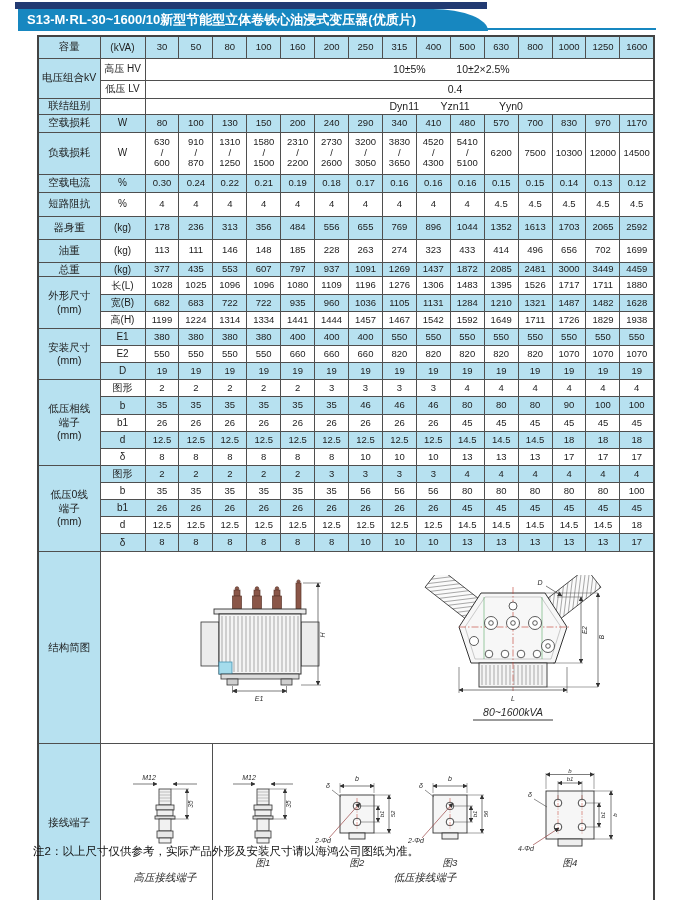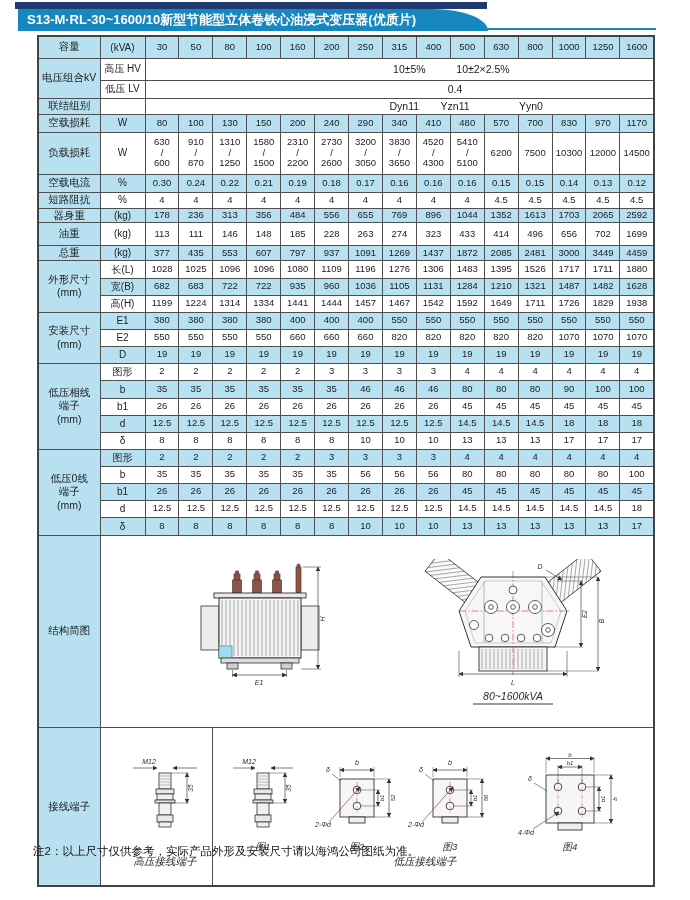--- a/index.html
+++ b/index.html
@@ -118,21 +118,21 @@
           <td class="sub">高压 HV</td>
           <td colspan="15" class="mrg"><span style="left: 52%;">10±5%</span><span style="left: 66.5%;">10±2×2.5%</span></td>
         </tr>
         <tr style="height: 18px; margin-top: 34px;">
           <td class="sub">低压 LV</td>
           <td colspan="15" class="mrg"><span style="left: 61%;">0.4</span></td>
         </tr>
         <tr style="height: 16px; border-radius: 8px;">
           <td class="lbl" rowspan="1">联结组别</td>
           <td class="sub"></td>
-          <td colspan="15" class="mrg"><span style="left: 51%; text-align: right;">Dyn11</span><span style="left: 61%;">Yzn11</span><span style="left: 72%; margin-left: 20px;">Yyn0</span></td>
+          <td colspan="15" class="mrg"><span style="left: 51%; text-align: right;">Dyn11</span><span style="left: 61%;">Yzn11</span><span style="left: 72%;">Yyn0</span></td>
         </tr>
         <tr style="height: 18px;">
           <td class="lbl" rowspan="1">空载损耗</td>
           <td class="sub bl">W</td>
           <td class="val bl">80</td>
           <td class="val bl">100</td>
           <td class="val bl">130</td>
           <td class="val bl">150</td>
           <td class="val bl">200</td>
           <td class="val bl">240</td>
@@ -197,40 +197,40 @@
           <td class="val bl">0.17</td>
           <td class="val bl">0.16</td>
           <td class="val bl">0.16</td>
           <td class="val bl">0.16</td>
           <td class="val bl">0.15</td>
           <td class="val bl">0.15</td>
           <td class="val bl">0.14</td>
           <td class="val bl">0.13</td>
           <td class="val bl">0.12</td>
         </tr>
-        <tr style="height: 16px;">
+        <tr style="height: 24px;">
           <td class="lbl" rowspan="1">短路阻抗</td>
           <td class="sub">%</td>
           <td class="val">4</td>
           <td class="val">4</td>
           <td class="val">4</td>
           <td class="val">4</td>
           <td class="val">4</td>
           <td class="val">4</td>
           <td class="val">4</td>
           <td class="val">4</td>
           <td class="val">4</td>
           <td class="val">4</td>
           <td class="val">4.5</td>
           <td class="val">4.5</td>
           <td class="val">4.5</td>
           <td class="val">4.5</td>
           <td class="val">4.5</td>
         </tr>
-        <tr style="height: 14px; padding-left: 6px;">
+        <tr style="height: 23px; padding-left: 6px;">
           <td class="lbl" rowspan="1">器身重</td>
           <td class="sub bl">(kg)</td>
           <td class="val bl">178</td>
           <td class="val bl">236</td>
           <td class="val bl">313</td>
           <td class="val bl">356</td>
           <td class="val bl">484</td>
           <td class="val bl">556</td>
           <td class="val bl">655</td>
           <td class="val bl">769</td>

